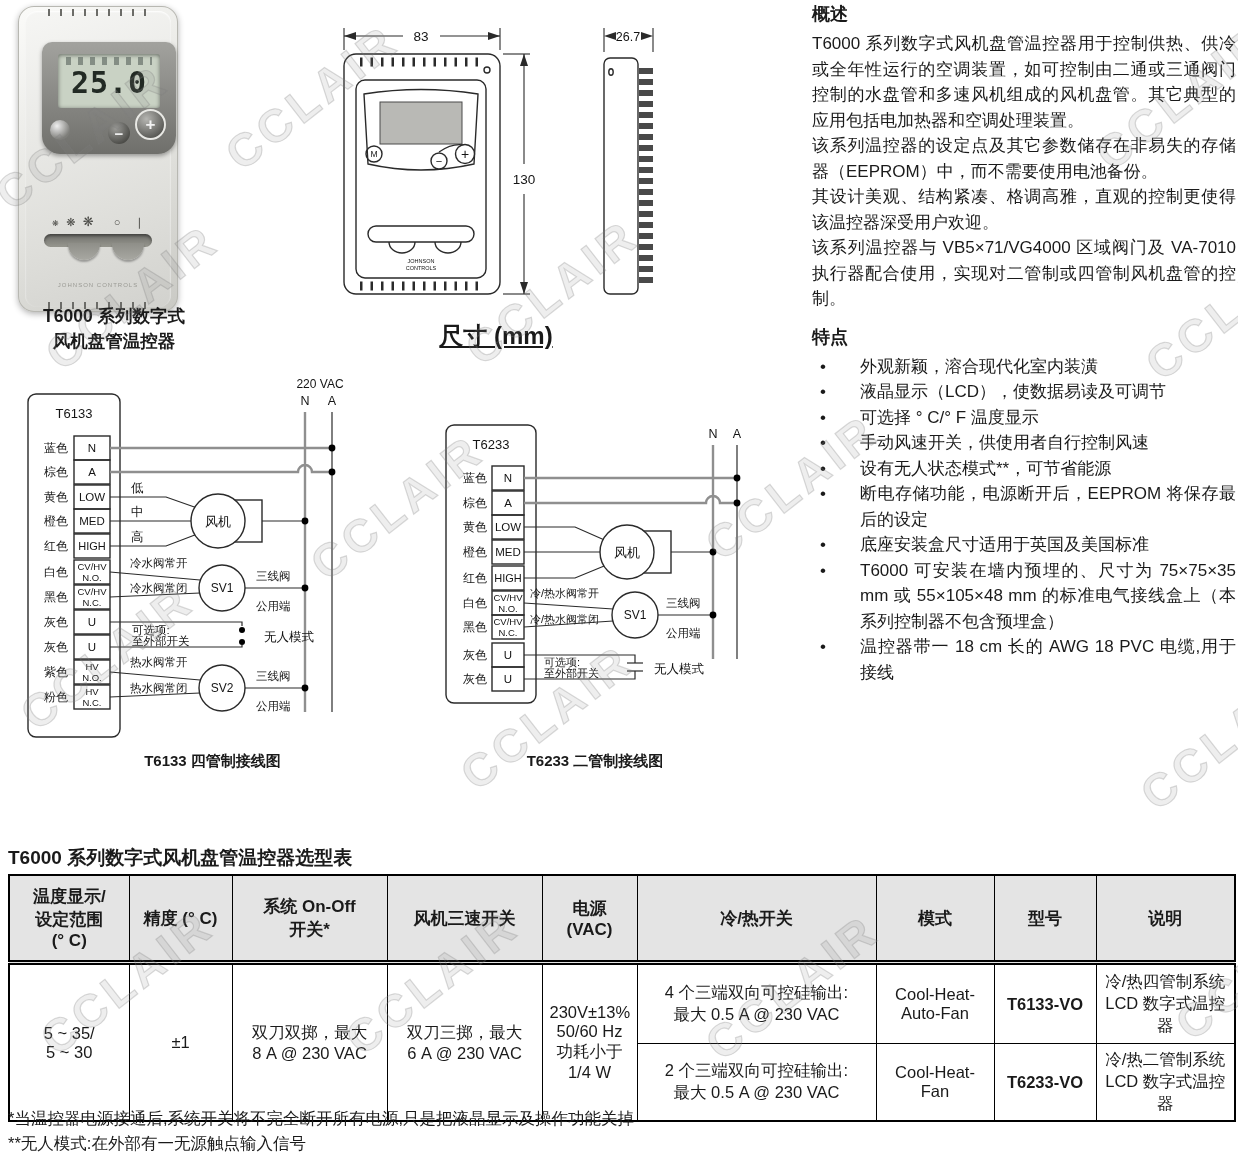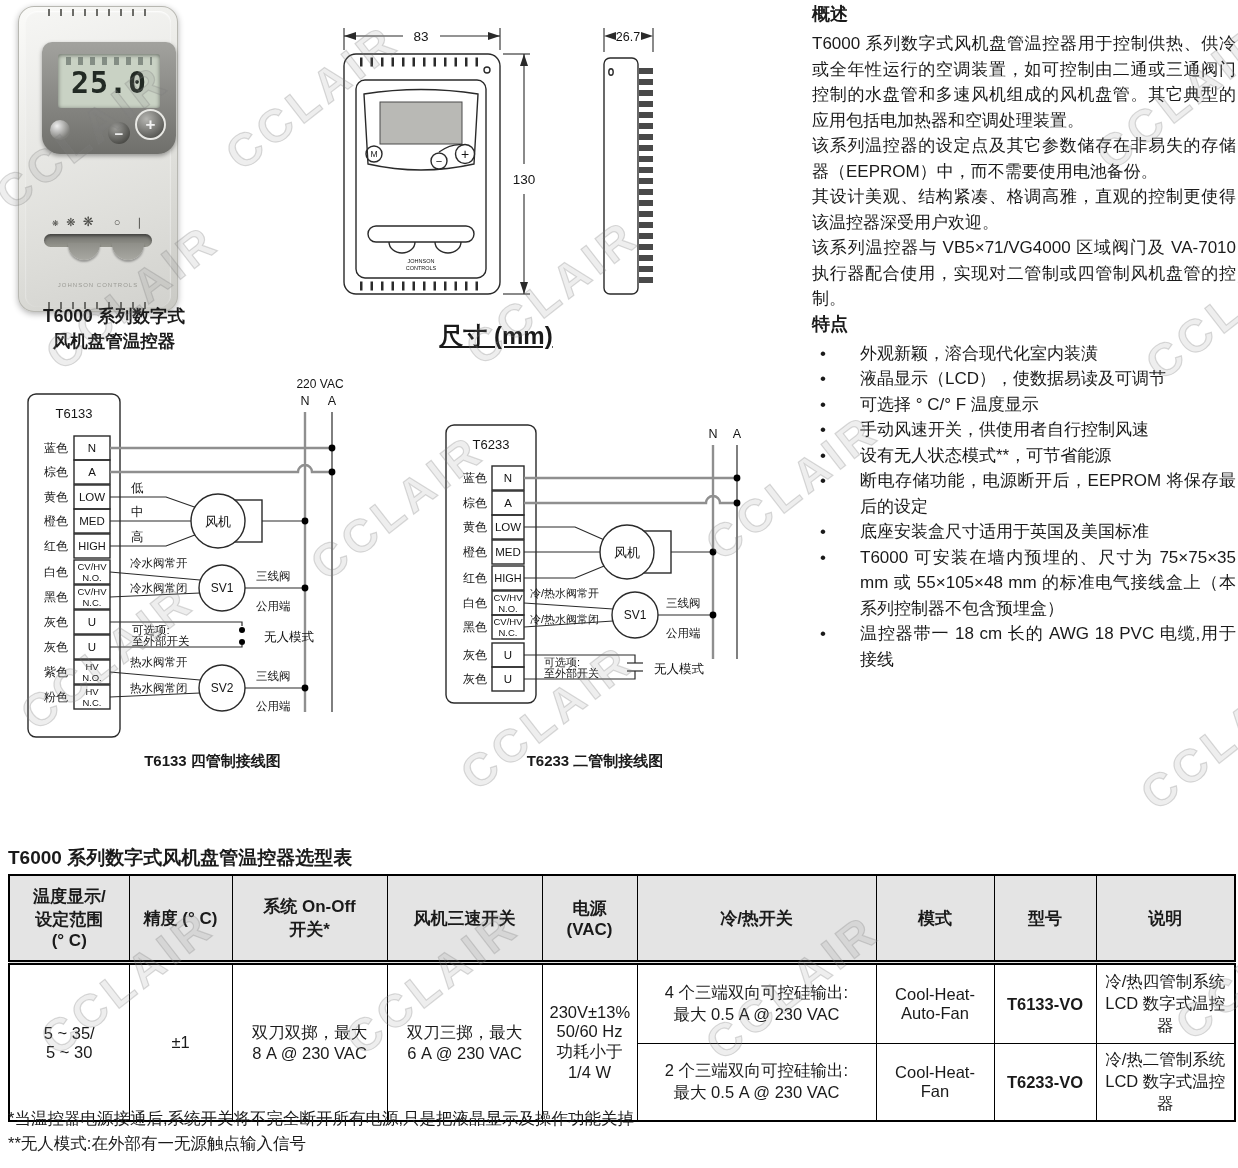--- a/index.html
+++ b/index.html
@@ -67,21 +67,21 @@
   
   .caption-bold{font-weight:bold;font-size:15px;text-align:center;}
 
   
   .rightcol{left:812px;top:2px;width:424px;}
   .sec-title{font-weight:bold;font-size:18px;margin:0 0 5px 0;}
   .para{font-size:17px;line-height:1.5;text-align:justify;margin:0;}
   .blist{margin:0;padding:0;list-style:none;font-size:17px;line-height:1.5;}
   .blist li{position:relative;padding-left:48px;text-align:justify;}
   .bullet{position:absolute;left:8px;top:0;}
-  .mt14{margin-top:0;} .mt12{margin-top:12px;}
+  .mt14{margin-top:13px;} .mt12{margin-top:12px;}
 
   
   svg text{font-family:"Liberation Sans",sans-serif;fill:#141414;}
   .d-wire{stroke:#2a2a2a;stroke-width:1.2;fill:none;}
   .d-gray{stroke:#8f8f8f;stroke-width:2.4;fill:none;}
   .d-box{fill:none;stroke:#2a2a2a;stroke-width:1.4;}
   .d-shape{fill:#ffffff;stroke:#2a2a2a;stroke-width:1.4;}
   .d-dot{fill:#000;}
   .dim{stroke:#2a2a2a;stroke-width:1.1;fill:none;}
   .dimfill{fill:#2a2a2a;stroke:none;}

